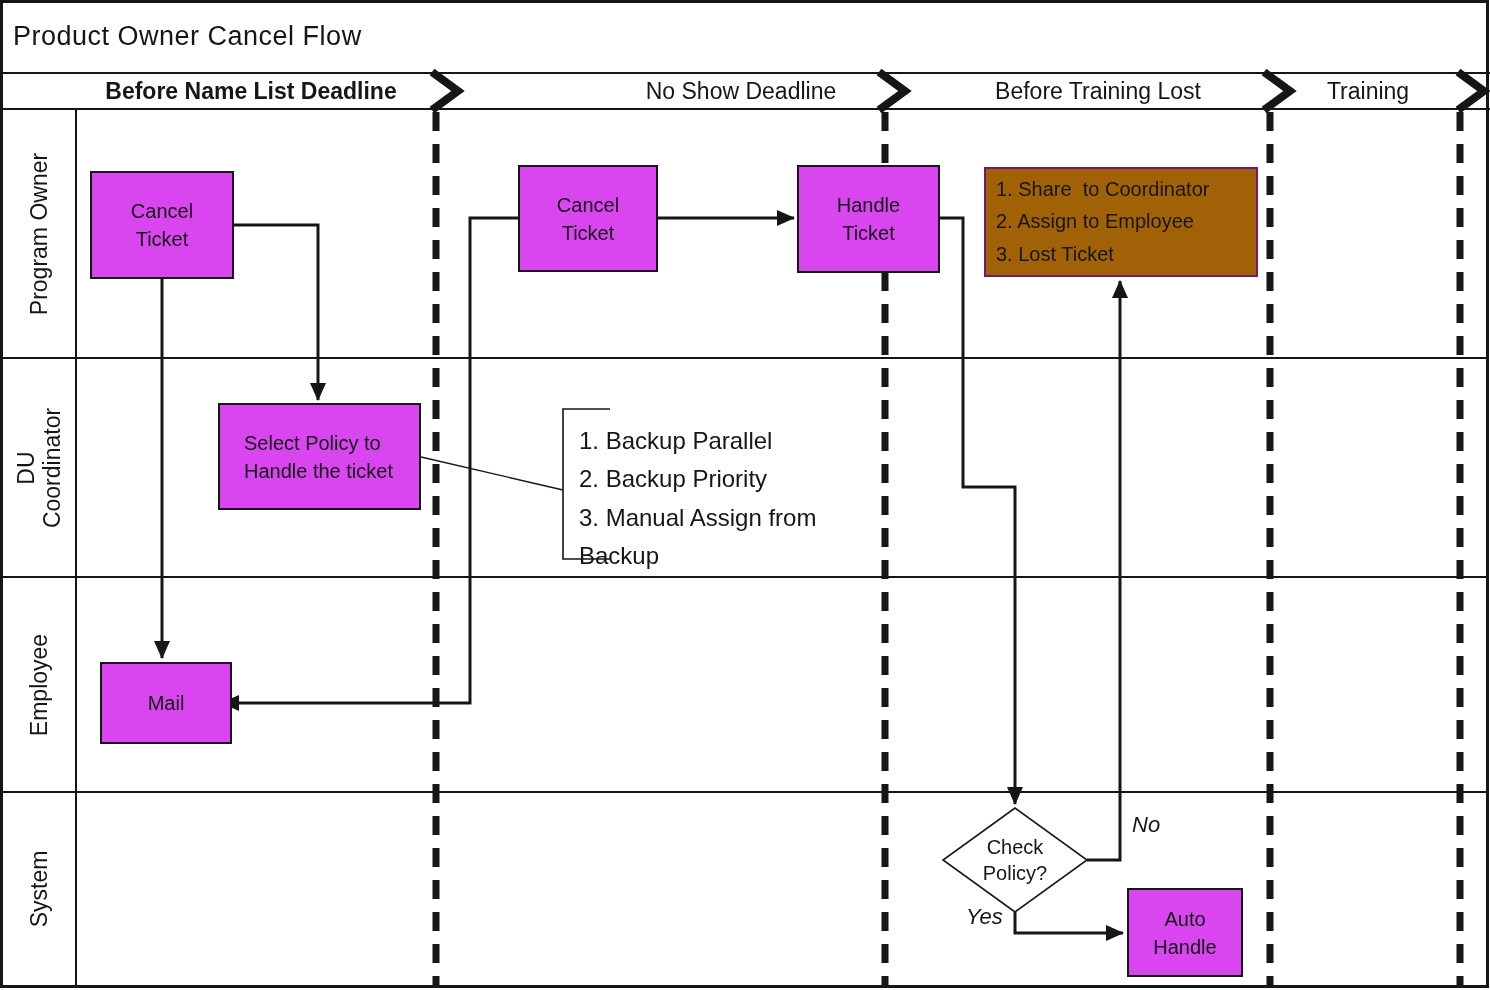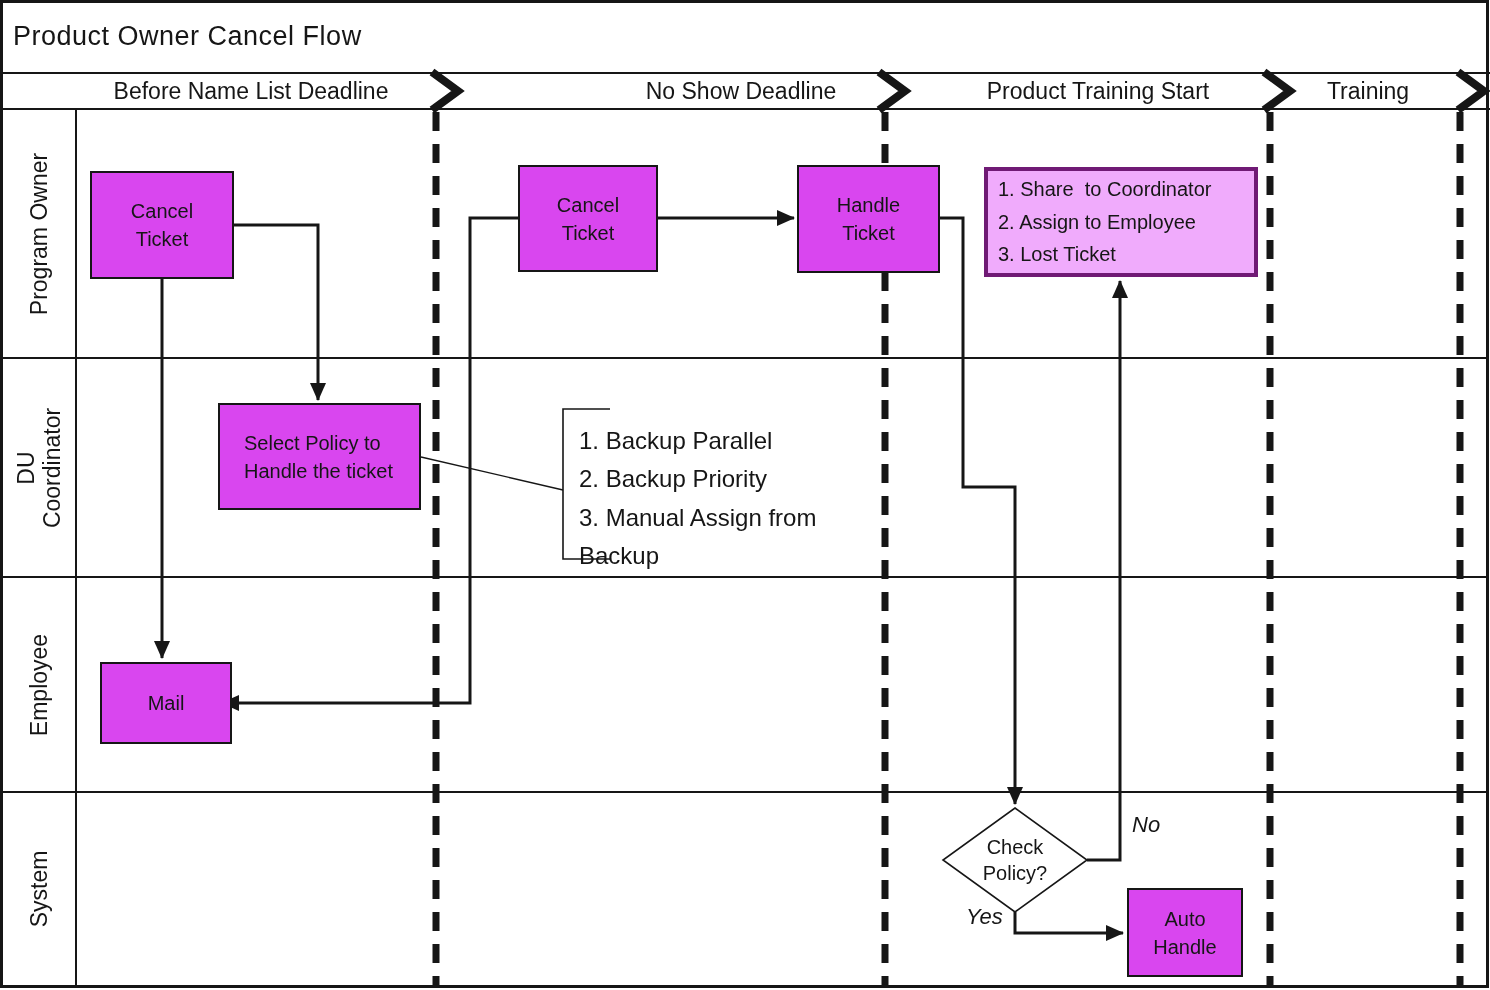--- a/index.html
+++ b/index.html
@@ -21,22 +21,22 @@
     transform:rotate(-90deg);font-size:23px;line-height:1.15;white-space:pre-line;
   }
   .node{
     position:absolute;z-index:2;background:#d946ef;border:2px solid #161616;
     display:flex;align-items:center;justify-content:center;text-align:center;
     font-size:20px;line-height:1.4;box-sizing:border-box;
   }
   .node .wrap{display:block;}
   .node.left-align{justify-content:flex-start;text-align:left;}
   .list-box{
-    position:absolute;z-index:2;background:#f0abfc;border:4px solid #701a75;
-    box-sizing:border-box;display:flex;flex-direction:column;justify-content:center;
+    position:absolute;z-index:2;background:#a16207;border:2px solid #701a75;
+    box-sizing:border-box;display:flex;flex-direction:column;
     font-size:20px;line-height:1.62;padding:4px 10px;
   }
   .list-box div{white-space:pre-wrap;}
   .note-text{
     position:absolute;z-index:2;font-size:24px;line-height:1.6;width:252px;
   }
   .diamond-label{
     position:absolute;z-index:2;display:flex;align-items:center;justify-content:center;
     text-align:center;font-size:20px;line-height:1.3;
   }
@@ -81,23 +81,23 @@
     <path d="M162,279 V658" fill="none" stroke="#161616" stroke-width="3" marker-end="url(#arw)"></path>
     <path d="M658,218 H794" fill="none" stroke="#161616" stroke-width="3" marker-end="url(#arw)"></path>
     <path d="M518,218 H470 V703 H222" fill="none" stroke="#161616" stroke-width="3" marker-end="url(#arw)"></path>
     <path d="M940,218 H963 V487 H1015 V804" fill="none" stroke="#161616" stroke-width="3" marker-end="url(#arw)"></path>
     <path d="M1087,860 H1120 V281" fill="none" stroke="#161616" stroke-width="3" marker-end="url(#arw)"></path>
     <path d="M1015,912 V933 H1123" fill="none" stroke="#161616" stroke-width="3" marker-end="url(#arw)"></path>
   </svg>
 
   <div class="txt title">Product Owner Cancel Flow</div>
 
-  <div class="txt phase-label" style="left:251px;">Before Name List Deadline</div>
+  <div class="txt phase-label" style="left:251px;font-weight:bold;">Before Name List Deadline</div>
   <div class="txt phase-label" style="left:741px;">No Show Deadline</div>
-  <div class="txt phase-label" style="left:1098px;">Product Training Start</div>
+  <div class="txt phase-label" style="left:1098px;">Before Training Lost</div>
   <div class="txt phase-label" style="left:1368px;">Training</div>
 
   <div class="txt lane-label" style="left:-86px;top:196px;width:249px;height:76px;">Program Owner</div>
   <div class="txt lane-label" style="left:-71px;top:430px;width:219px;height:76px;">DU
 Coordinator</div>
   <div class="txt lane-label" style="left:-69px;top:647px;width:215px;height:76px;">Employee</div>
   <div class="txt lane-label" style="left:-58px;top:851px;width:193px;height:76px;">System</div>
 
   <div class="node" style="left:90px;top:171px;width:144px;height:108px;">
     <span class="wrap" style="width:88px;">Cancel Ticket</span>

